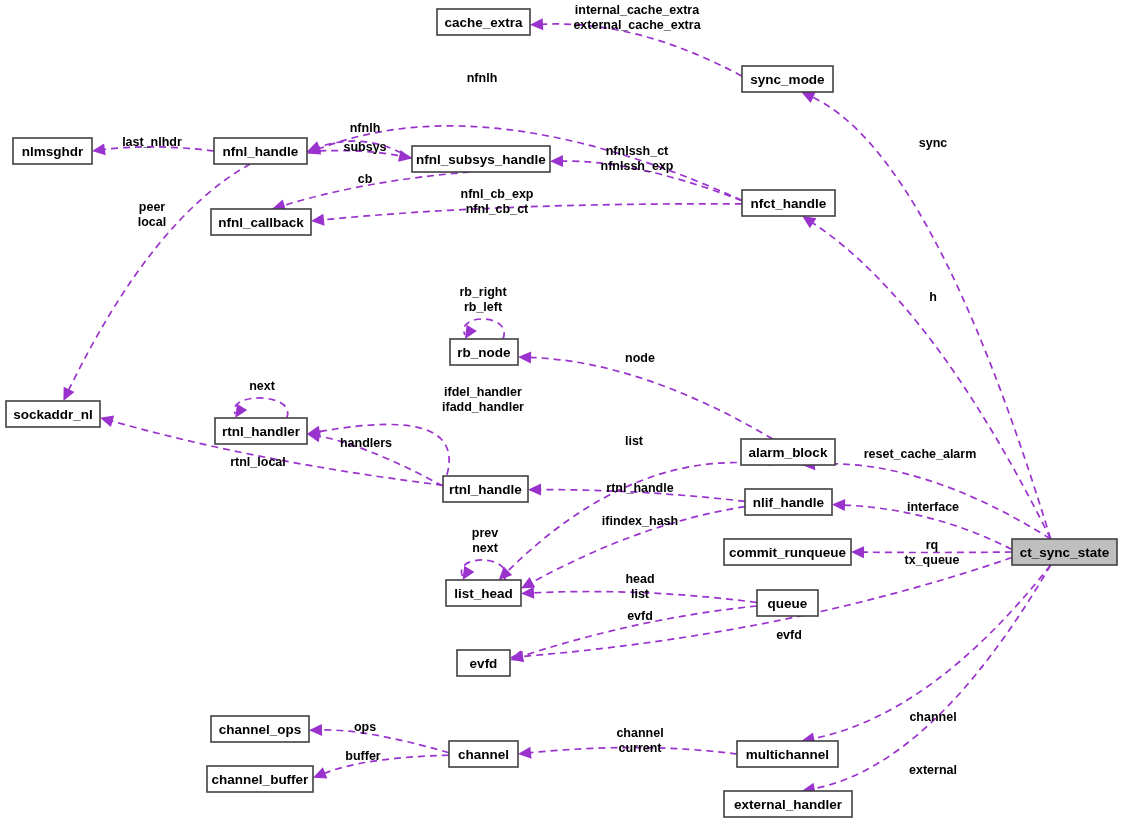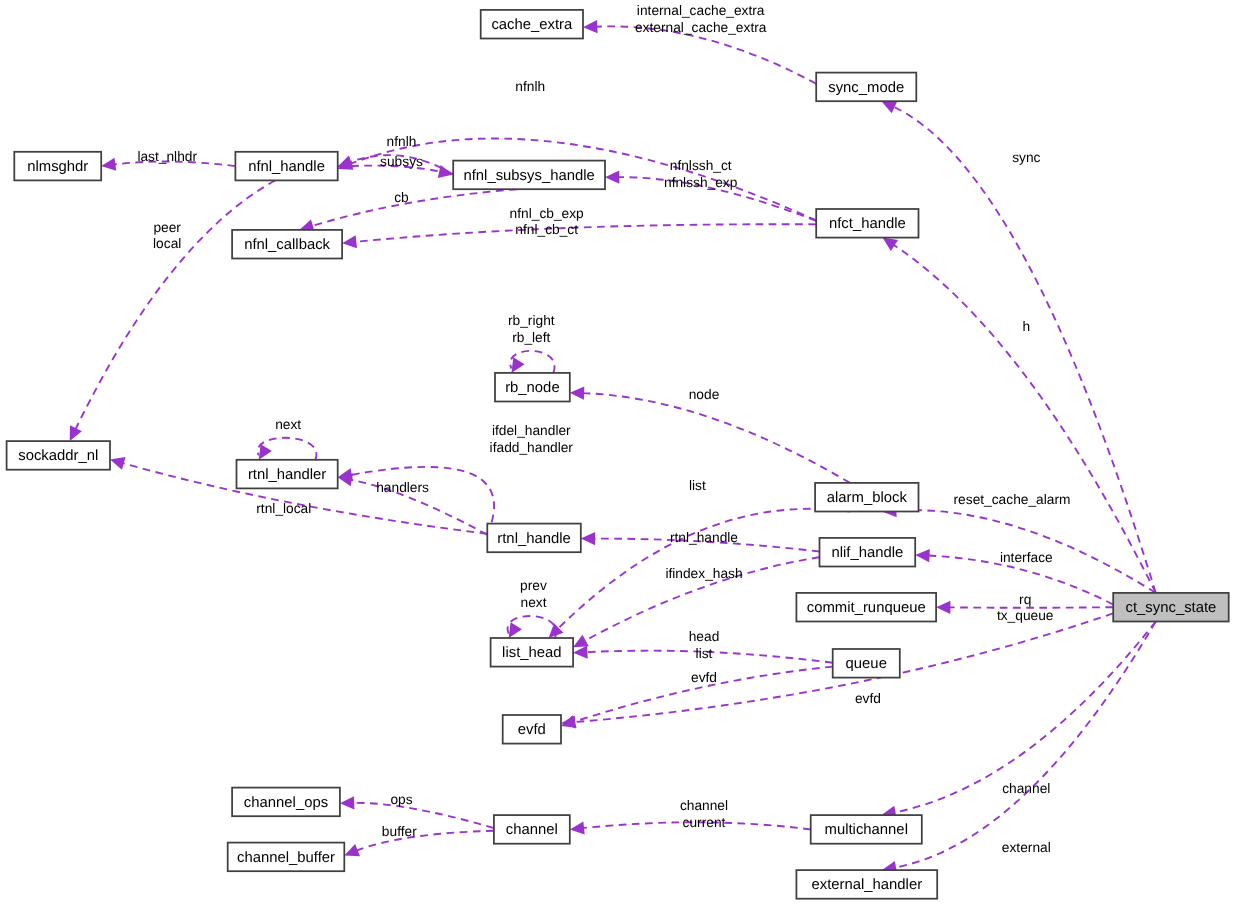--- a/index.html
+++ b/index.html
@@ -7,20 +7,21 @@
     padding: 0;
     background: #ffffff;
   }
   #diagram-root {
     position: relative;
     width: 1123px;
     height: 824px;
     background: #ffffff;
     font-family: "Liberation Sans", sans-serif;
     overflow: hidden;
+    font-weight: bold;
   }
   svg#graph {
     position: absolute;
     top: 0;
     left: 0;
     width: 1123px;
     height: 824px;
   }
   .node-box {
     fill: #ffffff;

